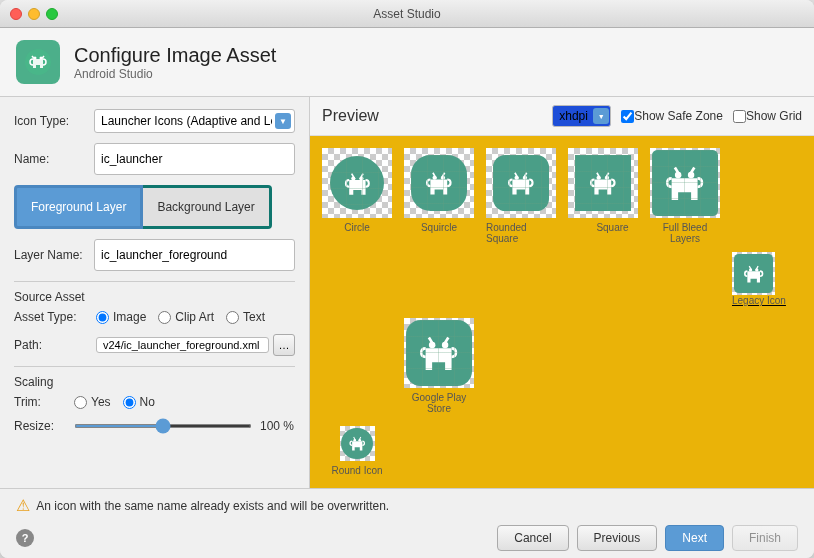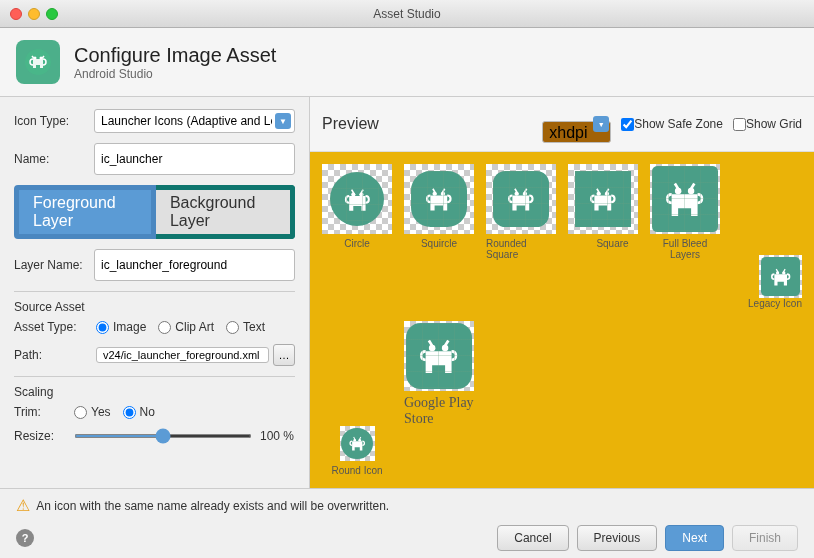--- a/index.html
+++ b/index.html
@@ -9,21 +9,21 @@
       font-family: -apple-system, BlinkMacSystemFont, 'Helvetica Neue', Arial, sans-serif;
       font-size: 13px;
       background: #e8e8e8;
       overflow: hidden;
     }
 
     .window {
       width: 814px;
       height: 558px;
       background: #ececec;
-      border-radius: 0;
+      border-radius: 8px;
       overflow: hidden;
       display: flex;
       flex-direction: column;
       box-shadow: 0 4px 20px rgba(0,0,0,0.3);
     }
 
     .title-bar {
       height: 28px;
       background: linear-gradient(to bottom, #f0f0f0, #d8d8d8);
       display: flex;
@@ -181,23 +181,23 @@
       color: white;
     }
 
     .tabs {
       display: flex;
       margin-bottom: 10px;
       gap: 0;
     }
 
     .tab {
-      padding: 4px 14px;
-      font-size: 16px;
-      border: 5px solid #0f766e;
+      padding: 12px 14px;
+      font-size: 12px;
+      border: 3px solid #0f766e;
       background: #e0e0e0;
       cursor: pointer;
       color: #333;
     }
 
     .tab:first-child { border-radius: 4px 0 0 4px; }
     .tab:last-child { border-radius: 0 4px 4px 0; }
     .tab:not(:first-child) { border-left: none; }
 
     .tab.active {
@@ -308,26 +308,25 @@
     .preview-select-wrapper {
       position: relative;
       margin-left: auto;
     }
 
     .preview-select {
       height: 22px;
       border: 1px solid #bbb;
       border-radius: 3px;
       padding: 0 22px 0 6px;
-      font-size: 16px;
-      background: #a16207;
+      font-size: 12px;
+      background: #1d4ed8;
       appearance: none;
       -webkit-appearance: none;
       outline: none;
-      margin-top: 16px;
     }
 
     .preview-select-arrow {
       position: absolute;
       right: 2px;
       top: 50%;
       transform: translateY(-50%);
       width: 16px;
       height: 16px;
       background: #5b9bd5;
@@ -682,21 +681,21 @@
                 <path d="M8 16 Q4 16 4 20 Q4 24 8 24" stroke="white" stroke-width="2.5" fill="none"></path>
                 <path d="M32 16 Q36 16 36 20 Q36 24 32 24" stroke="white" stroke-width="2.5" fill="none"></path>
                 <line x1="11" y1="6" x2="16" y2="14" stroke="white" stroke-width="2.5"></line>
                 <line x1="29" y1="6" x2="24" y2="14" stroke="white" stroke-width="2.5"></line>
               </svg>
             </div>
           </div>
           <span style="font-size:10px; color:#555; text-align:center;">Full Bleed Layers</span>
         </div>
 
-        <div style="display:flex; flex-direction:column; align-items:flex-end; justify-content:flex-end; ">
+        <div style="display:flex; flex-direction:column; align-items:flex-start; justify-content:flex-end; text-decoration:underline;">
           <div style="width:62%; aspect-ratio:1; background-image: linear-gradient(45deg,#ccc 25%,transparent 25%),linear-gradient(-45deg,#ccc 25%,transparent 25%),linear-gradient(45deg,transparent 75%,#ccc 75%),linear-gradient(-45deg,transparent 75%,#ccc 75%); background-size:10px 10px; background-position:0 0,0 5px,5px -5px,-5px 0; background-color:white; display:flex; align-items:center; justify-content:center;">
             <div style="width:90%; height:90%; border-radius:12%; background:#4a9e87; display:flex; align-items:center; justify-content:center; overflow:hidden; position:relative;">
               <svg width="65%" viewBox="0 0 40 40" fill="white" xmlns="http://www.w3.org/2000/svg">
                 <path d="M10 16 L30 16 L30 34 L25 34 L25 28 L15 28 L15 34 L10 34 Z"></path>
                 <circle cx="15" cy="14" r="2.5"></circle>
                 <circle cx="25" cy="14" r="2.5"></circle>
                 <path d="M10 16 Q6 16 6 20 Q6 24 10 24" stroke="white" stroke-width="2.5" fill="none"></path>
                 <path d="M30 16 Q34 16 34 20 Q34 24 30 24" stroke="white" stroke-width="2.5" fill="none"></path>
                 <line x1="13" y1="8" x2="17" y2="15" stroke="white" stroke-width="2"></line>
                 <line x1="27" y1="8" x2="23" y2="15" stroke="white" stroke-width="2"></line>
@@ -731,21 +730,21 @@
                 <path d="M8 16 L32 16 L32 36 L26 36 L26 29 L14 29 L14 36 L8 36 Z"></path>
                 <circle cx="14" cy="13" r="3"></circle>
                 <circle cx="26" cy="13" r="3"></circle>
                 <path d="M8 16 Q4 16 4 20 Q4 24 8 24" stroke="white" stroke-width="2.5" fill="none"></path>
                 <path d="M32 16 Q36 16 36 20 Q36 24 32 24" stroke="white" stroke-width="2.5" fill="none"></path>
                 <line x1="11" y1="6" x2="16" y2="14" stroke="white" stroke-width="2.5"></line>
                 <line x1="29" y1="6" x2="24" y2="14" stroke="white" stroke-width="2.5"></line>
               </svg>
             </div>
           </div>
-          <span style="font-size:14px; color:#555; font-family:Liberation Serif, serif;">Google Play Store</span>
+          <span style="font-size:10px; color:#555; text-align:center;">Google Play Store</span>
         </div>
 
       </div>
     </div>
 
   </div>
 
   <div class="bottom-bar">
     <div class="warning-row">
       <span class="warning-icon">⚠</span>

